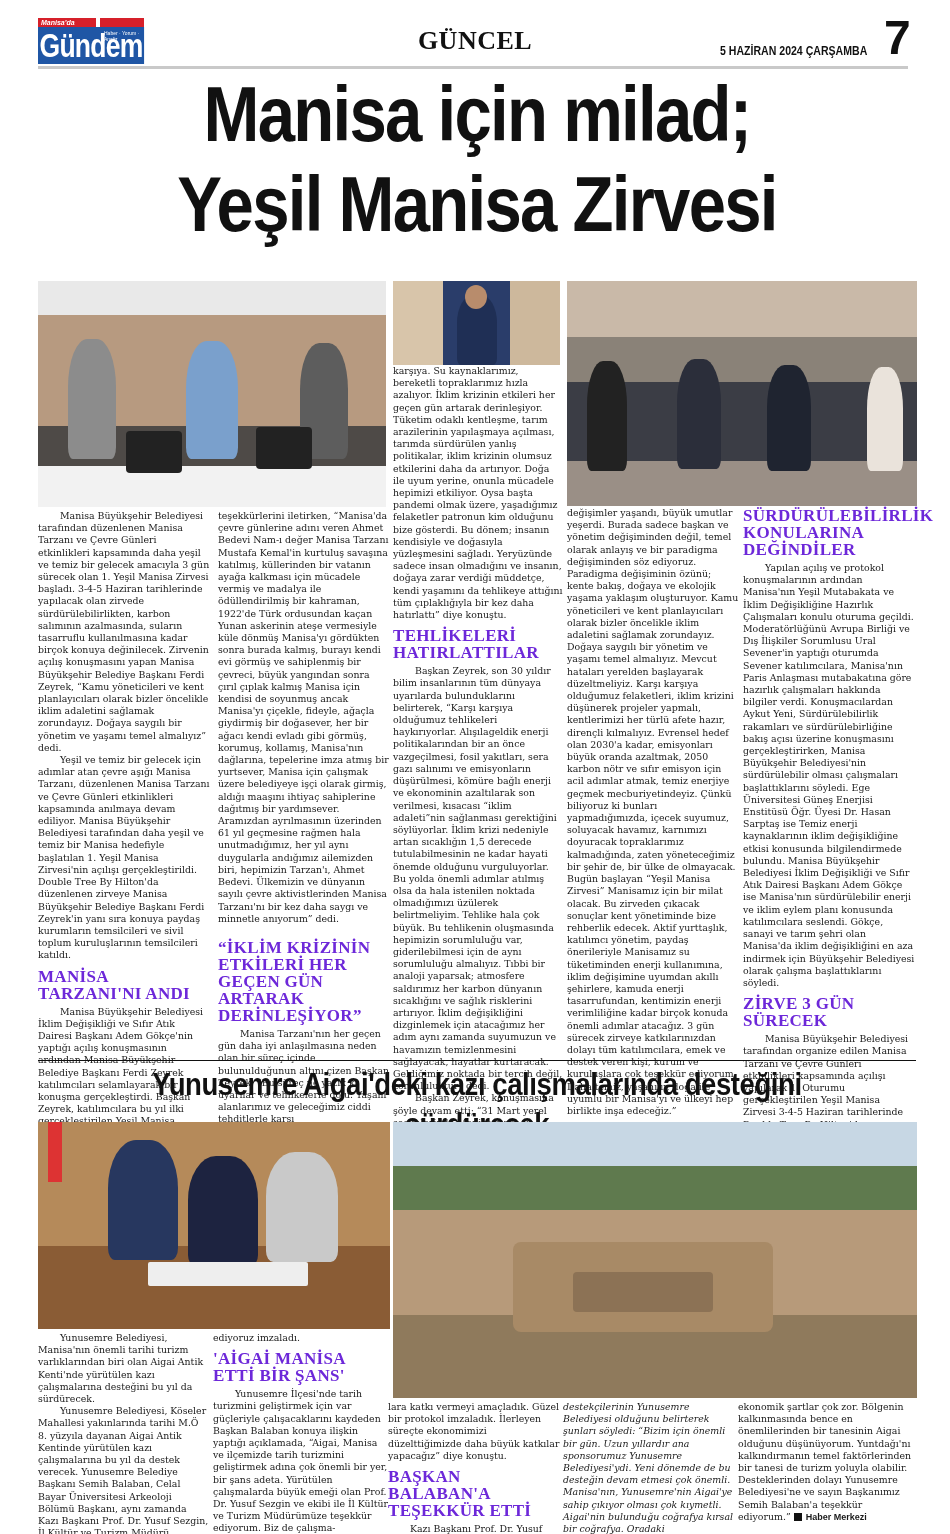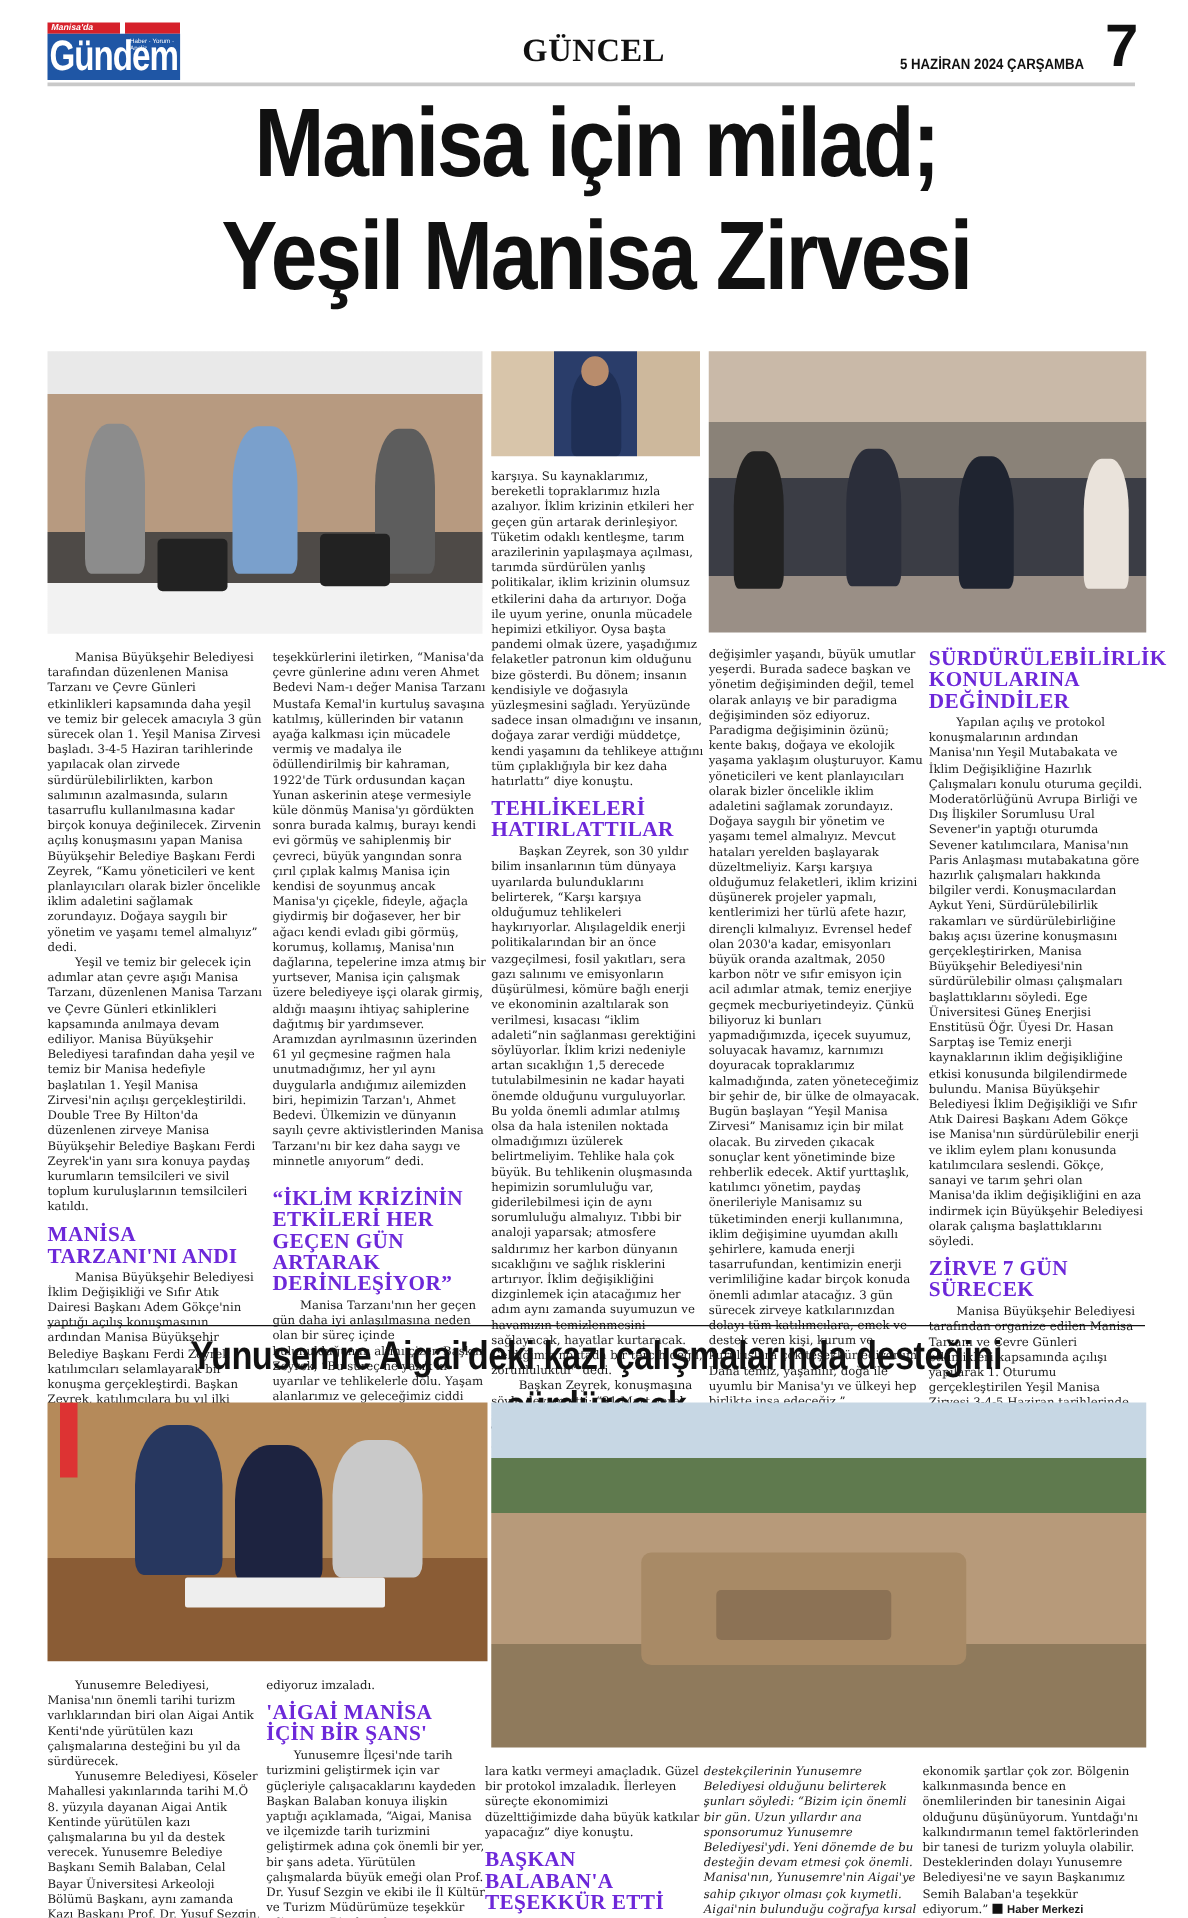--- a/index.html
+++ b/index.html
@@ -24,21 +24,21 @@
   
   .photo { overflow:hidden; }
   .p1 { left:38px; top:281px; width:348px; height:226px; background:linear-gradient(#e9e9e9 0 15%, #b79a80 15% 64%, #4e4a47 64% 82%, #f2f2f2 82%); }
   .p2 { left:393px; top:281px; width:167px; height:84px; background:linear-gradient(90deg,#d8c5aa 0 30%, #2a3d6a 30% 70%, #cdb89c 70%); }
   .p3 { left:567px; top:281px; width:350px; height:225px; background:linear-gradient(#c9b9a8 0 25%, #8a8278 25% 45%, #3b3d45 45% 80%, #9a8f86 80%); }
   .p4 { left:38px; top:1122px; width:352px; height:207px; background:linear-gradient(#b58a5a 0 60%, #8a5c35 60%); }
   .p5 { left:393px; top:1122px; width:524px; height:276px; background:linear-gradient(#c7d7e4 0 16%, #5f7a4e 16% 32%, #b79a7a 32% 70%, #8f7a5c 70%); }
   .fig { position:absolute; border-radius:40% 40% 10% 10%; }
 
   
-  .col { font-family:"DejaVu Serif", serif; font-size:9.4px; line-height:12.2px; color:#1a1a1a; text-align:left;margin-top:11px; }
+  .col { font-family:"DejaVu Serif", serif; font-size:9.4px; line-height:12.2px; color:#1a1a1a; text-align:left; }
   .col p { margin:0; text-indent:22px; }
   .col p.noind { text-indent:0; }
   .sub-h { font:bold 17px "Liberation Serif", serif; line-height:17px; color:#6d28d9; margin:6px 0 4px 0; letter-spacing:0.3px; }
   .credit { font:bold 9px "Liberation Sans", sans-serif; }
   .credit::before { content:""; display:inline-block; width:8px; height:8px; background:#111; margin-right:4px; vertical-align:-1px; }
 
   .c1 { left:38px; top:510px; width:172px; }
   .c2 { left:218px; top:510px; width:172px; }
   .c3 { left:393px; top:365px; width:170px; }
   .c4 { left:567px; top:507px; width:172px; }
@@ -104,21 +104,21 @@
   <div class="sub-h">TEHLİKELERİ HATIRLATTILAR</div>
   <p>Başkan Zeyrek, son 30 yıldır bilim insanlarının tüm dünyaya uyarılarda bulunduklarını belirterek, “Karşı karşıya olduğumuz tehlikeleri haykırıyorlar. Alışılageldik enerji politikalarından bir an önce vazgeçilmesi, fosil yakıtları, sera gazı salınımı ve emisyonların düşürülmesi, kömüre bağlı enerji ve ekonominin azaltılarak son verilmesi, kısacası “iklim adaleti”nin sağlanması gerektiğini söylüyorlar. İklim krizi nedeniyle artan sıcaklığın 1,5 derecede tutulabilmesinin ne kadar hayati önemde olduğunu vurguluyorlar. Bu yolda önemli adımlar atılmış olsa da hala istenilen noktada olmadığımızı üzülerek belirtmeliyim. Tehlike hala çok büyük. Bu tehlikenin oluşmasında hepimizin sorumluluğu var, giderilebilmesi için de aynı sorumluluğu almalıyız. Tıbbi bir analoji yaparsak; atmosfere saldırımız her karbon dünyanın sıcaklığını ve sağlık risklerini artırıyor. İklim değişikliğini dizginlemek için atacağımız her adım aynı zamanda suyumuzun ve havamızın temizlenmesini sağlayacak, hayatlar kurtaracak. Geldiğimiz noktada bir tercih değil, zorunluluktur” dedi.</p>
   <p>Başkan Zeyrek, konuşmasına şöyle devam etti; “31 Mart yerel seçimlerinde Manisamızda ve Türkiye'nin birçok büyük şehrinde önemli</p>
 </div>
 <div class="abs col c4">
   <p class="noind">değişimler yaşandı, büyük umutlar yeşerdi. Burada sadece başkan ve yönetim değişiminden değil, temel olarak anlayış ve bir paradigma değişiminden söz ediyoruz. Paradigma değişiminin özünü; kente bakış, doğaya ve ekolojik yaşama yaklaşım oluşturuyor. Kamu yöneticileri ve kent planlayıcıları olarak bizler öncelikle iklim adaletini sağlamak zorundayız. Doğaya saygılı bir yönetim ve yaşamı temel almalıyız. Mevcut hataları yerelden başlayarak düzeltmeliyiz. Karşı karşıya olduğumuz felaketleri, iklim krizini düşünerek projeler yapmalı, kentlerimizi her türlü afete hazır, dirençli kılmalıyız. Evrensel hedef olan 2030'a kadar, emisyonları büyük oranda azaltmak, 2050 karbon nötr ve sıfır emisyon için acil adımlar atmak, temiz enerjiye geçmek mecburiyetindeyiz. Çünkü biliyoruz ki bunları yapmadığımızda, içecek suyumuz, soluyacak havamız, karnımızı doyuracak topraklarımız kalmadığında, zaten yöneteceğimiz bir şehir de, bir ülke de olmayacak. Bugün başlayan “Yeşil Manisa Zirvesi” Manisamız için bir milat olacak. Bu zirveden çıkacak sonuçlar kent yönetiminde bize rehberlik edecek. Aktif yurttaşlık, katılımcı yönetim, paydaş önerileriyle Manisamız su tüketiminden enerji kullanımına, iklim değişimine uyumdan akıllı şehirlere, kamuda enerji tasarrufundan, kentimizin enerji verimliliğine kadar birçok konuda önemli adımlar atacağız. 3 gün sürecek zirveye katkılarınızdan dolayı tüm katılımcılara, emek ve destek veren kişi, kurum ve kuruluşlara çok teşekkür ediyorum. Daha temiz, yaşanılır, doğa ile uyumlu bir Manisa'yı ve ülkeyi hep birlikte inşa edeceğiz.”</p>
 </div>
 <div class="abs col c5">
   <div class="sub-h" style="margin-top:0;">SÜRDÜRÜLEBİLİRLİK KONULARINA DEĞİNDİLER</div>
   <p>Yapılan açılış ve protokol konuşmalarının ardından Manisa'nın Yeşil Mutabakata ve İklim Değişikliğine Hazırlık Çalışmaları konulu oturuma geçildi. Moderatörlüğünü Avrupa Birliği ve Dış İlişkiler Sorumlusu Ural Sevener'in yaptığı oturumda Sevener katılımcılara, Manisa'nın Paris Anlaşması mutabakatına göre hazırlık çalışmaları hakkında bilgiler verdi. Konuşmacılardan Aykut Yeni, Sürdürülebilirlik rakamları ve sürdürülebirliğine bakış açısı üzerine konuşmasını gerçekleştirirken, Manisa Büyükşehir Belediyesi'nin sürdürülebilir olması çalışmaları başlattıklarını söyledi. Ege Üniversitesi Güneş Enerjisi Enstitüsü Öğr. Üyesi Dr. Hasan Sarptaş ise Temiz enerji kaynaklarının iklim değişikliğine etkisi konusunda bilgilendirmede bulundu. Manisa Büyükşehir Belediyesi İklim Değişikliği ve Sıfır Atık Dairesi Başkanı Adem Gökçe ise Manisa'nın sürdürülebilir enerji ve iklim eylem planı konusunda katılımcılara seslendi. Gökçe, sanayi ve tarım şehri olan Manisa'da iklim değişikliğini en aza indirmek için Büyükşehir Belediyesi olarak çalışma başlattıklarını söyledi.</p>
-  <div class="sub-h">ZİRVE 7 GÜN SÜRECEK</div>
+  <div class="sub-h">ZİRVE 3 GÜN SÜRECEK</div>
   <p><span>Manisa Büyükşehir Belediyesi tarafından organize edilen Manisa Tarzanı ve Çevre Günleri etkinlikleri kapsamında açılışı yapılarak 1. Oturumu gerçekleştirilen Yeşil Manisa Zirvesi 3-4-5 Haziran tarihlerinde Double Tree By Hilton'da gerçekleştirilecek.</span> <span class="credit">Haber Merkezi</span></p>
 </div>
 
 <div class="abs rule-mid"></div>
 <div class="abs headline2">Yunusemre Aigai'deki kazı çalışmalarında desteğini sürdürecek</div>
 
 <div class="abs photo p4">
   <div class="fig" style="left:70px;top:18px;width:70px;height:120px;background:#27375f;"></div>
   <div class="fig" style="left:150px;top:34px;width:70px;height:110px;background:#1d2340;"></div>
   <div class="fig" style="left:228px;top:30px;width:72px;height:110px;background:#c9c9c9;"></div>
@@ -129,21 +129,21 @@
   <div class="fig" style="left:120px;top:120px;width:260px;height:90px;background:#a88a66;border-radius:8px;"></div>
   <div class="fig" style="left:180px;top:150px;width:140px;height:40px;background:#8c7255;border-radius:4px;"></div>
 </div>
 
 <div class="abs col b1">
   <p>Yunusemre Belediyesi, Manisa'nın önemli tarihi turizm varlıklarından biri olan Aigai Antik Kenti'nde yürütülen kazı çalışmalarına desteğini bu yıl da sürdürecek.</p>
   <p>Yunusemre Belediyesi, Köseler Mahallesi yakınlarında tarihi M.Ö 8. yüzyıla dayanan Aigai Antik Kentinde yürütülen kazı çalışmalarına bu yıl da destek verecek. Yunusemre Belediye Başkanı Semih Balaban, Celal Bayar Üniversitesi Arkeoloji Bölümü Başkanı, aynı zamanda Kazı Başkanı Prof. Dr. Yusuf Sezgin, İl Kültür ve Turizm Müdürü İbrahim Sudak ile gerçekleştirilen törenle</p>
 </div>
 <div class="abs col b2">
   <p class="noind">ediyoruz imzaladı.</p>
-  <div class="sub-h">'AİGAİ MANİSA İÇİN BİR ŞANS'</div>
+  <div class="sub-h">'AİGAİ MANİSA ETTİ BİR ŞANS'</div>
   <p>Yunusemre İlçesi'nde tarih turizmini geliştirmek için var güçleriyle çalışacaklarını kaydeden Başkan Balaban konuya ilişkin yaptığı açıklamada, “Aigai, Manisa ve ilçemizde tarih turizmini geliştirmek adına çok önemli bir yer, bir şans adeta. Yürütülen çalışmalarda büyük emeği olan Prof. Dr. Yusuf Sezgin ve ekibi ile İl Kültür ve Turizm Müdürümüze teşekkür ediyorum. Biz de çalışma-</p>
 </div>
 <div class="abs col b3">
   <p class="noind">lara katkı vermeyi amaçladık. Güzel bir protokol imzaladık. İlerleyen süreçte ekonomimizi düzelttiğimizde daha büyük katkılar yapacağız” diye konuştu.</p>
   <div class="sub-h">BAŞKAN BALABAN'A TEŞEKKÜR ETTİ</div>
   <p>Kazı Başkanı Prof. Dr. Yusuf Sezgin ise kendilerinin en büyük</p>
 </div>
 <div class="abs col b4">
   <p class="noind">destekçilerinin Yunusemre Belediyesi olduğunu belirterek şunları söyledi: “Bizim için önemli bir gün. Uzun yıllardır ana sponsorumuz Yunusemre Belediyesi'ydi. Yeni dönemde de bu desteğin devam etmesi çok önemli. Manisa'nın, Yunusemre'nin Aigai'ye sahip çıkıyor olması çok kıymetli. Aigai'nin bulunduğu coğrafya kırsal bir coğrafya. Oradaki</p>
 </div>

